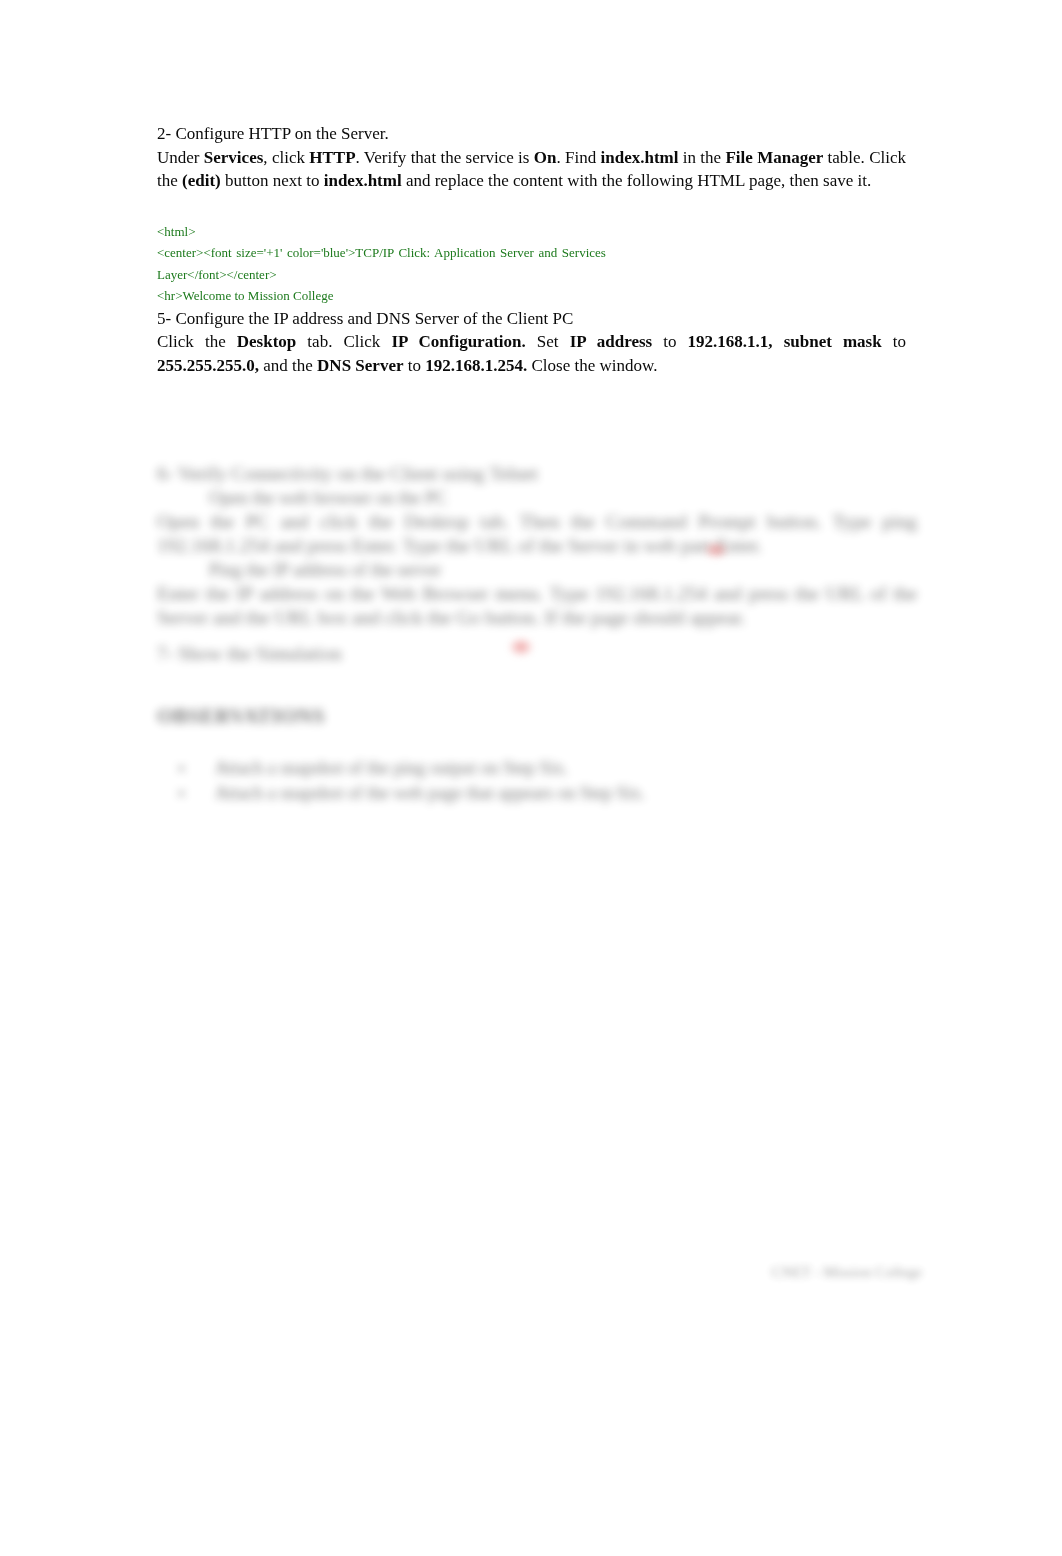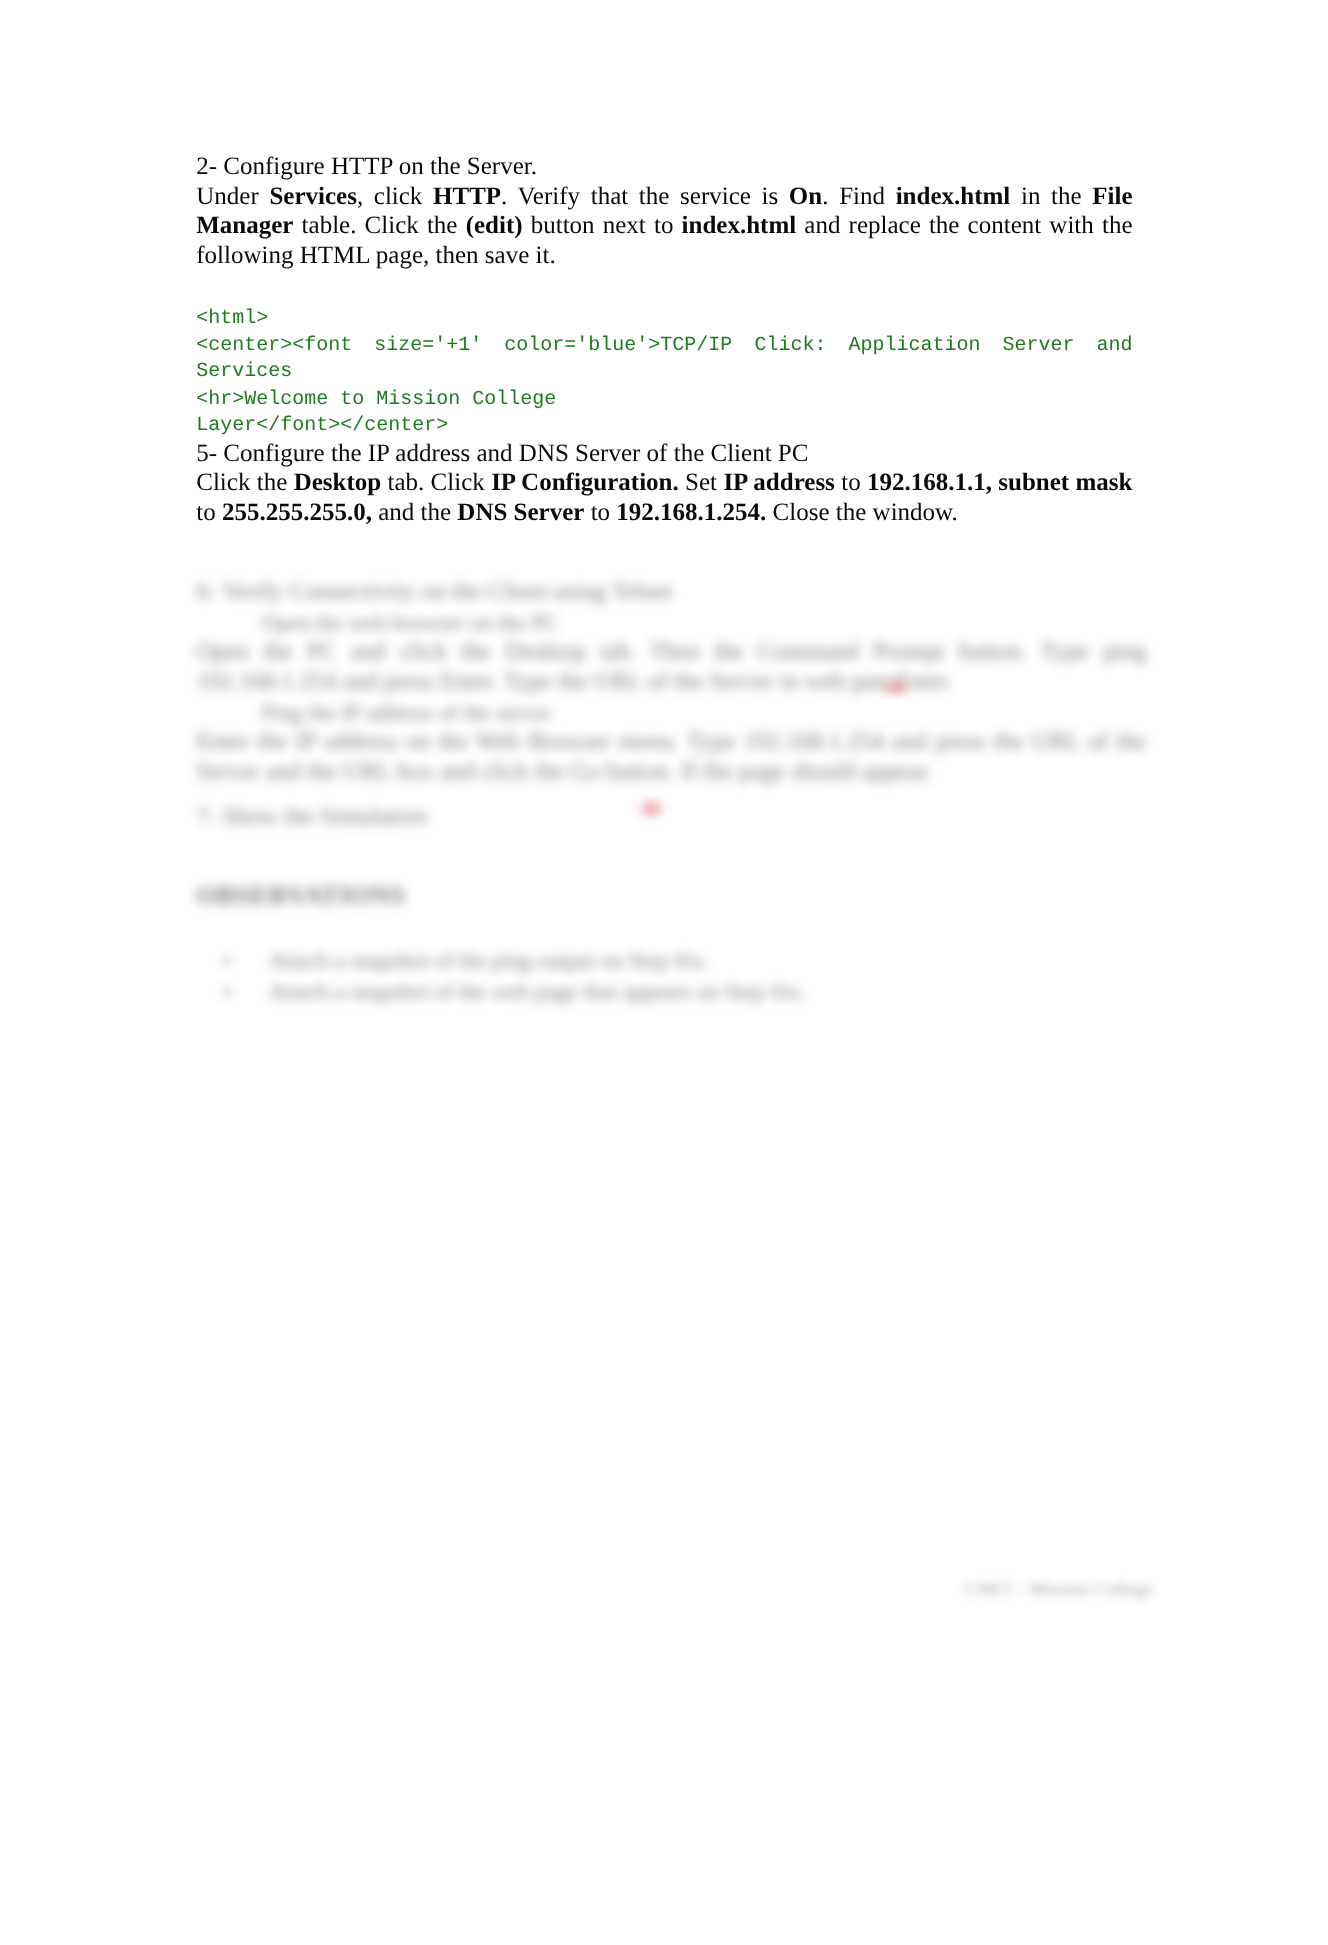--- a/index.html
+++ b/index.html
@@ -27,36 +27,36 @@
   .content {
     position: absolute;
     left: 157px;
     top: 122px;
     width: 749px;
   }
 
   
   .block {
     font-family: "Liberation Serif", "DejaVu Serif", serif;
-    font-size: 20px;
+    font-size: 17px;
     line-height: 23.6px;
     text-align: justify;
     color: #0a0a0a;
   }
   .block .lead {
     display: block;
     text-align: left;
   }
   b, .b { font-weight: bold; }
 
   
   .code {
     margin-top: 28px;
-    font-family: Liberation Mono, monospace;
-    font-size: 16px;
+    font-family: Liberation Serif, serif;
+    font-size: 13px;
     line-height: 21.5px;
     color: #1d7a1d;
   }
   .code .line { display: block; white-space: pre-wrap; }
   .code .just {
     display: block;
     text-align: justify;
     text-align-last: left;
     word-spacing: 0.10em;
   }
@@ -160,22 +160,22 @@
     <div class="code">
       <span class="line">&lt;html&gt;</span>
       <span class="just"><span>&lt;center&gt;&lt;font</span>
         <span>size='+1'</span>
         <span>color='blue'&gt;TCP/IP</span>
         <span>Click:</span>
         <span>Application</span>
         <span>Server</span>
         <span>and</span>
         <span>Services</span></span>
+      <span class="line">Layer&lt;/font&gt;&lt;/center&gt;</span>
       <span class="line">&lt;hr&gt;Welcome to Mission College</span>
-      <span class="line">Layer&lt;/font&gt;&lt;/center&gt;</span>
     </div>
 
     <div class="block section5">
       <span class="lead">5- Configure the IP address and DNS Server of the Client PC</span><span>Click the </span><b>Desktop</b><span> tab. Click </span><b>IP Configuration.</b><span> Set </span><b>IP address</b><span> to </span><b>192.168.1.1, subnet mask</b><span> to </span><b>255.255.255.0,</b><span> and the </span><b>DNS Server</b><span> to </span><b>192.168.1.254.</b><span> Close the window.</span>
     </div>
 
   </div>
 
   <div class="blurred">
     <div class="bl">

